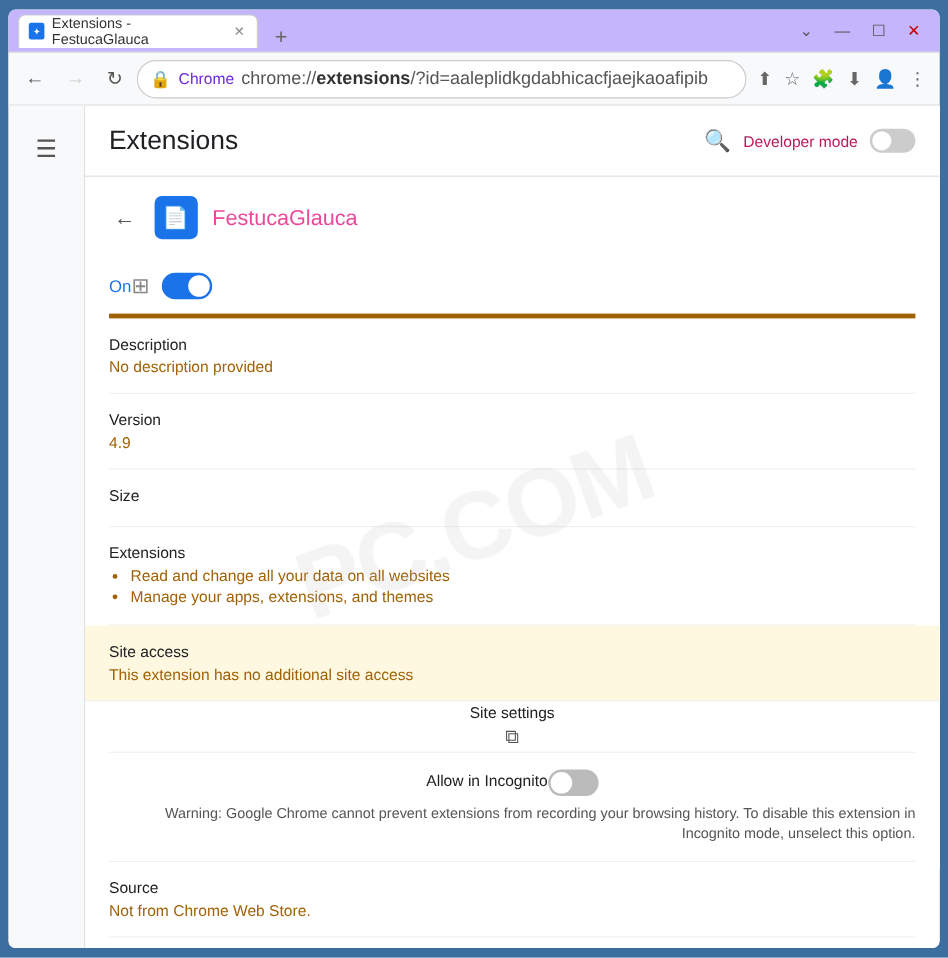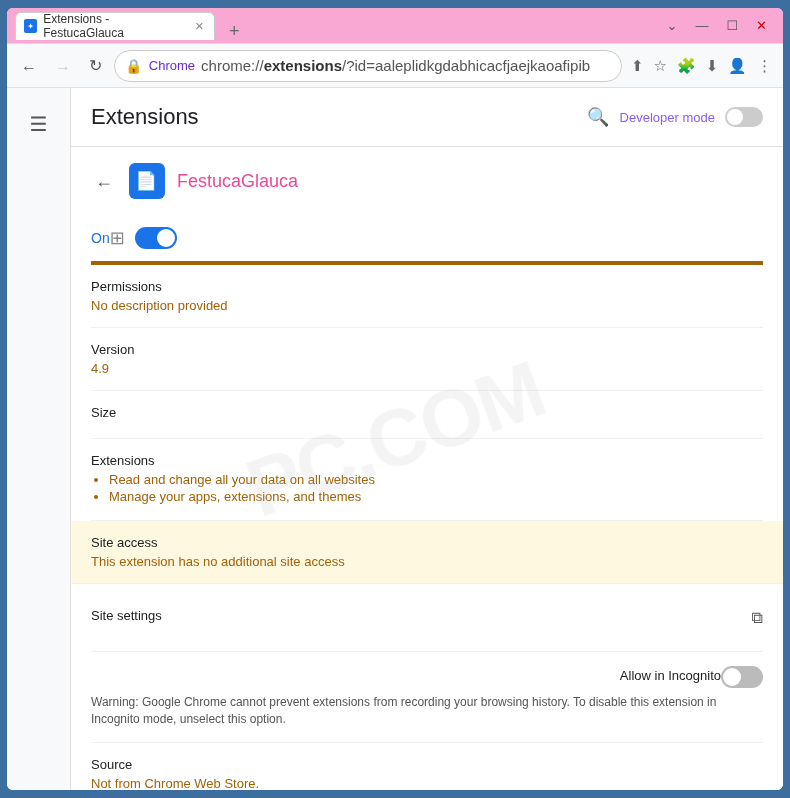--- a/index.html
+++ b/index.html
@@ -18,21 +18,21 @@
       height: 786px;
       background: #fff;
       border: 2px solid #3c6fa0;
       border-radius: 8px;
       overflow: hidden;
       display: flex;
       flex-direction: column;
     }
     
     .titlebar {
-      background: #f9a8d4;
+      background: #c4b5fd;
       height: 36px;
       display: flex;
       align-items: center;
       padding: 0 8px;
       border-bottom: 1px solid #ddd;
       flex-shrink: 0;
     }
     .tab-area {
       display: flex;
       align-items: flex-end;
@@ -214,21 +214,21 @@
     }
     .search-btn {
       background: none;
       border: none;
       cursor: pointer;
       font-size: 18px;
       color: #555;
     }
     .dev-mode-label {
       font-size: 13px;
-      color: #8b5cf6;
+      color: #be185d;
     }
     .toggle-switch {
       width: 38px;
       height: 20px;
       background: #ccc;
       border-radius: 10px;
       cursor: pointer;
       position: relative;
       transition: background 0.2s;
     }
@@ -350,38 +350,39 @@
       background: #fff8e1;
       margin: 0 -20px;
       padding: 14px 20px;
     }
 
     
     .site-settings-row {
       display: flex;
       align-items: center;
       justify-content: space-between;
-      padding: 24px 0;
+      padding: 2px 0;
       border-bottom: 1px solid #f0f0f0;
       cursor: pointer;
+      flex-direction: column;
     }
     .ext-link-icon {
       font-size: 16px;
       color: #555;
     }
 
     
     .incognito-row {
       padding: 14px 0;
       border-bottom: 1px solid #f0f0f0;
     }
     .incognito-top {
       display: flex;
       align-items: center;
-      justify-content: flex-end;
+      justify-content: center;
       margin-bottom: 6px;
     }
     .toggle-switch-gray {
       width: 42px;
       height: 22px;
       background: #bbb;
       border-radius: 11px;
       cursor: pointer;
       position: relative;
       flex-shrink: 0;
@@ -393,20 +394,21 @@
       height: 18px;
       background: #fff;
       border-radius: 50%;
       top: 2px;
       left: 2px;
     }
     .incognito-warning {
       font-size: 12px;
       color: #555;
       line-height: 1.4;
+      text-align: right;
     }
 
     
     .extensions-main::-webkit-scrollbar { width: 8px; }
     .extensions-main::-webkit-scrollbar-track { background: #f0f0f0; }
     .extensions-main::-webkit-scrollbar-thumb { background: #bbb; border-radius: 4px; }
 
     
     .watermark {
       position: absolute;
@@ -500,21 +502,21 @@
 
           <div class="status-row">
             <span class="status-on">On</span>
             <div class="status-controls">
               <span class="grid-icon">⊞</span>
               <div class="toggle-switch-blue"></div>
             </div>
           </div>
 
           <div class="info-row">
-            <div class="info-label">Permissions</div>
+            <div class="info-label">Description</div>
             <div class="info-value">No description provided</div>
           </div>
 
           <div class="info-row">
             <div class="info-label">Version</div>
             <div class="info-value">4.9</div>
           </div>
 
           <div class="info-row">
             <div class="info-label">Size</div>

